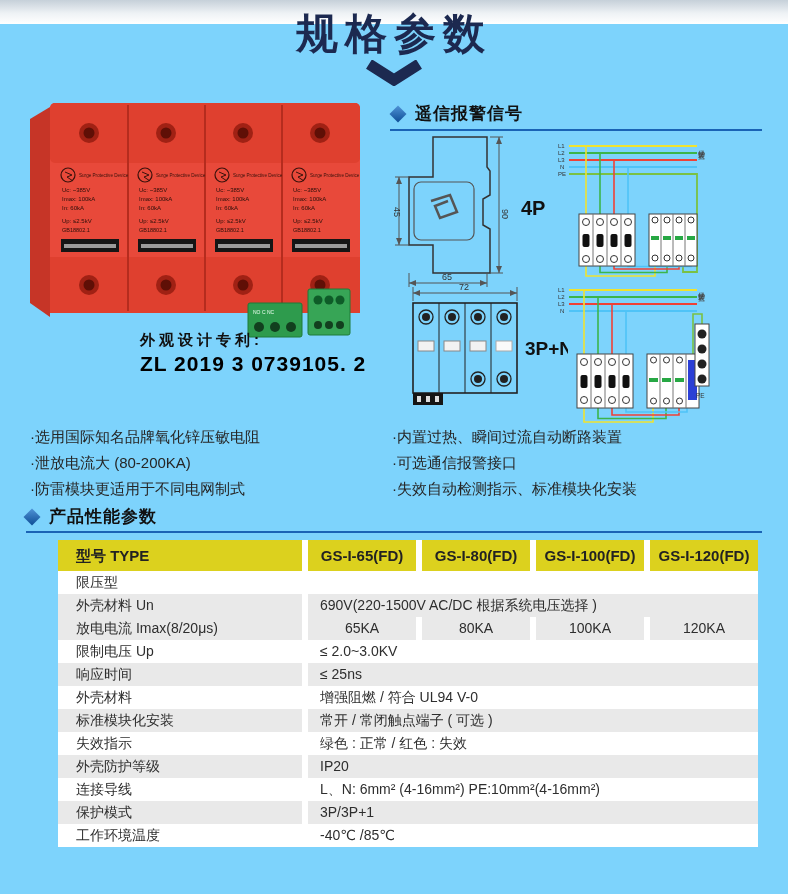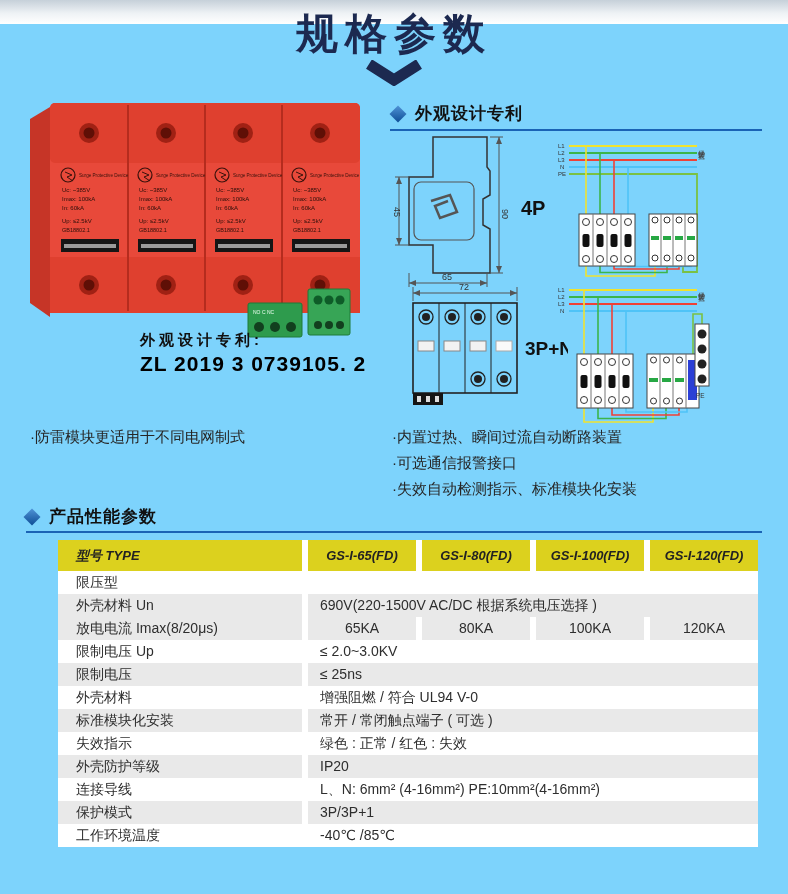--- a/index.html
+++ b/index.html
@@ -18,21 +18,21 @@
   
   .patent-label{font-size:15px;font-weight:600;letter-spacing:4px;color:#111;}
   .patent-number{font-size:21px;font-weight:600;color:#000;letter-spacing:1px;margin-top:2px;}
   
   .feat{font-size:15px;line-height:26px;color:#262626;font-weight:500;}
   
   .vlabel{writing-mode:vertical-rl;font-size:7px;color:#444;letter-spacing:1px;line-height:8px;}
   
   .spec-table{left:58px;top:540px;width:700px;font-size:14px;color:#2e2e2e;}
   .trow{display:flex;align-items:stretch;}
-  .thead{height:31px;line-height:31px;font-weight:bold;color:#222;font-size:13px;font-style:italic;}
+  .thead{height:31px;line-height:31px;font-weight:bold;color:#222;font-size:15px;}
   .thead .cell{background:#dcd11e;}
   .brow{height:23px;line-height:23px;}
   .lblcell{width:244px;padding-left:18px;box-sizing:border-box;white-space:nowrap;}
   .gap{width:6px;flex:0 0 auto;background:#fff;}
   .vspan{flex:1;padding-left:12px;box-sizing:border-box;white-space:nowrap;}
   .v4{flex:1;display:flex;}
   .vcell{flex:1;text-align:center;white-space:nowrap;}
   .vgap{width:6px;flex:0 0 auto;background:#fff;}
   .rw .lblcell,.rw .vspan,.rw .vcell{background:#ffffff;}
   .rg .lblcell,.rg .vspan,.rg .vcell{background:#e9e9e9;}
@@ -142,21 +142,21 @@
     </g>
   </svg>
 
   <div class="abs" style="left:140px;top:331px;">
     <div class="patent-label">外观设计专利:</div>
     <div class="patent-number">ZL 2019 3 0739105. 2</div>
   </div>
 
   <div class="abs sec-head" style="left:392px;top:102px;">
     <div class="diamond"></div>
-    <div class="sec-title">外观设计专利</div>
+    <div class="sec-title">遥信报警信号</div>
   </div>
   <div class="abs sec-line" style="left:390px;top:129px;width:372px;"></div>
 
   <svg class="abs" style="left:393px;top:131px;" width="170" height="160" viewBox="0 0 170 160">
     <path d="M40,6 H94 V36 L97,40 V64 L90,68 V94 L97,98 V142 H40 V114 H16 V46 H40 Z" fill="none" stroke="#333" stroke-width="1.5"></path>
     <rect x="21" y="51" width="60" height="58" rx="7" fill="none" stroke="#555" stroke-width="1.2"></rect>
     <path d="M38,70 l19,-6 7,17 -17,6 -5,-12 13,-5" fill="none" stroke="#555" stroke-width="2.5"></path>
     <line x1="97" y1="6" x2="110" y2="6" stroke="#555" stroke-width="1"></line>
     <line x1="97" y1="142" x2="110" y2="142" stroke="#555" stroke-width="1"></line>
     <line x1="106" y1="6" x2="106" y2="142" stroke="#555" stroke-width="1"></line>
@@ -333,20 +333,22 @@
       <circle cx="145" cy="52" r="4.5" fill="#222"></circle>
         <circle cx="145" cy="67" r="4.5" fill="#222"></circle>
         <circle cx="145" cy="82" r="4.5" fill="#222"></circle>
         <circle cx="145" cy="97" r="4.5" fill="#222"></circle>
       <text x="139" y="116" font-size="6.5" fill="#333">PE</text>
     </g>
   </svg>
   <div class="abs vlabel" style="left:697px;top:286px;height:52px;">保护装置</div>
 
   <div class="abs" style="left:30px;top:424px;width:350px;">
+    <div class="feat">·选用国际知名品牌氧化锌压敏电阻</div>
+    <div class="feat">·泄放电流大 (80-200KA)</div>
     <div class="feat">·防雷模块更适用于不同电网制式</div>
   </div>
   <div class="abs" style="left:392px;top:424px;width:390px;">
     <div class="feat">·内置过热、瞬间过流自动断路装置</div>
     <div class="feat">·可选通信报警接口</div>
     <div class="feat">·失效自动检测指示、标准模块化安装</div>
   </div>
 
   <div class="abs sec-head" style="left:26px;top:505px;font-family:Liberation Serif, serif;">
     <div class="diamond"></div>
@@ -388,21 +390,21 @@
           <div class="vgap"></div>
         <div class="vcell">120KA</div>
       </div>
     </div>
     <div class="trow brow rw">
       <div class="lblcell">限制电压 Up</div>
         <div class="gap"></div>
       <div class="vspan">≤ 2.0~3.0KV</div>
     </div>
     <div class="trow brow rg">
-      <div class="lblcell">限制电压</div>
+      <div class="lblcell">响应时间</div>
         <div class="gap"></div>
       <div class="vspan">≤ 25ns</div>
     </div>
     <div class="trow brow rw">
       <div class="lblcell">外壳材料</div>
         <div class="gap"></div>
       <div class="vspan">增强阻燃 / 符合 UL94 V-0</div>
     </div>
     <div class="trow brow rg">
       <div class="lblcell">标准模块化安装</div>

